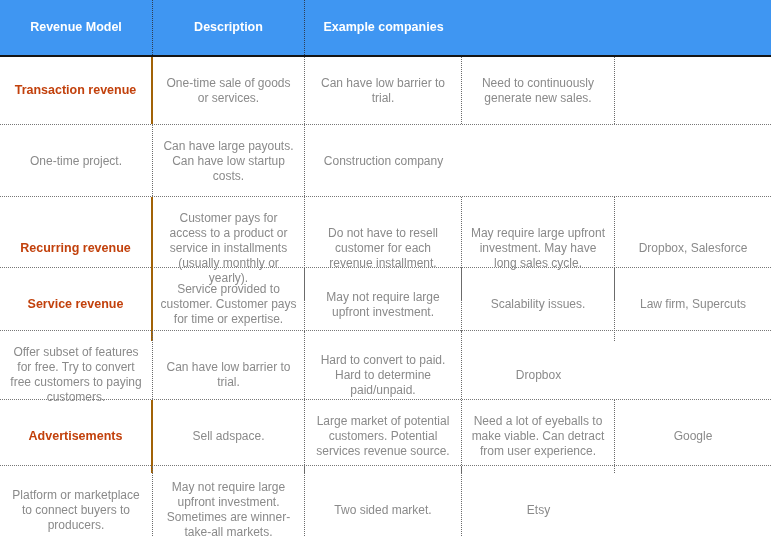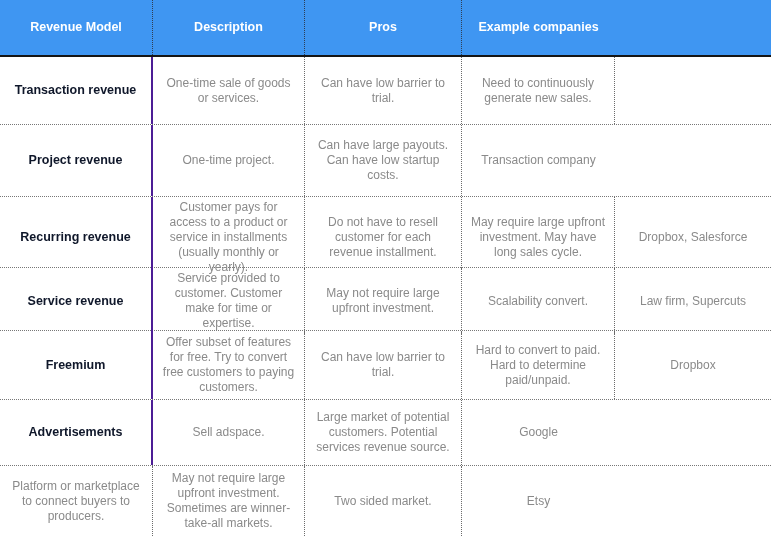--- a/index.html
+++ b/index.html
@@ -9,94 +9,92 @@
     font-family: "Liberation Sans", "DejaVu Sans", sans-serif;
   }
   .tbl { width: 771px; height: 536px; }
   .row {
     display: grid;
     grid-template-columns: 153px 152px 157px 153px 156px;
     width: 771px;
   }
   .cell {
     display: flex; align-items: center; justify-content: center;
-    text-align: center; padding: 3px 7px;
+    text-align: center; padding: 14px 7px;
     font-size: 12px; line-height: 15px; color: #8a8a8a;
   }
   
   .head { height: 57px; background: #3f96f2; border-bottom: 2px solid #151515; }
   .head .cell {
     color: #ffffff; font-weight: bold; font-size: 12.5px;
   }
   .head .cell:not(:last-child) { border-right: 1px dotted #2e3e55; }
   
   .body-row:not(:last-child) { border-bottom: 1px dotted #777777; }
   .r1 { height: 68px; } .r2 { height: 72px; } .r3 { height: 71px; }
   .r4 { height: 63px; } .r5 { height: 69px; } .r6 { height: 66px; }
   .r7 { height: 70px; }
   .cell-model {
-    font-weight: bold; color: #0f172a; font-size: 12.5px;
-    border-right: 2px solid #4c1d95;
+    font-weight: bold; color: #c2410c; font-size: 12.5px;
+    border-right: 2px solid #a16207;
   }
   .v-dot { border-right: 1px dotted #6b6b6b; }
 </style>
 </head>
 <body>
 
 <div class="tbl">
 
   <div class="row head">
     <div class="cell">Revenue Model</div>
     <div class="cell">Description</div>
-    <div class="cell">Pros</div>
     <div class="cell">Example companies</div>
   </div>
 
   <div class="row body-row r1">
     <div class="cell cell-model">Transaction revenue</div>
     <div class="cell v-dot">One-time sale of goods or services.</div>
     <div class="cell v-dot">Can have low barrier to trial.</div>
     <div class="cell v-dot">Need to continuously generate new sales.</div>
   </div>
 
   <div class="row body-row r2">
-    <div class="cell cell-model">Project revenue</div>
     <div class="cell v-dot">One-time project.</div>
     <div class="cell v-dot">Can have large payouts. Can have low startup costs.</div>
-    <div class="cell">Transaction company</div>
+    <div class="cell">Construction company</div>
   </div>
 
   <div class="row body-row r3">
     <div class="cell cell-model">Recurring revenue</div>
     <div class="cell v-dot">Customer pays for access to a product or service in installments (usually monthly or yearly).</div>
     <div class="cell v-dot">Do not have to resell customer for each revenue installment.</div>
     <div class="cell v-dot">May require large upfront investment. May have long sales cycle.</div>
     <div class="cell">Dropbox, Salesforce</div>
   </div>
 
   <div class="row body-row r4">
     <div class="cell cell-model">Service revenue</div>
-    <div class="cell v-dot">Service provided to customer. Customer make for time or expertise.</div>
+    <div class="cell v-dot">Service provided to customer. Customer pays for time or expertise.</div>
     <div class="cell v-dot">May not require large upfront investment.</div>
-    <div class="cell v-dot">Scalability convert.</div>
+    <div class="cell v-dot">Scalability issues.</div>
     <div class="cell">Law firm, Supercuts</div>
   </div>
 
   <div class="row body-row r5">
-    <div class="cell cell-model">Freemium</div>
     <div class="cell v-dot">Offer subset of features for free. Try to convert free customers to paying customers.</div>
     <div class="cell v-dot">Can have low barrier to trial.</div>
     <div class="cell v-dot">Hard to convert to paid. Hard to determine paid/unpaid.</div>
     <div class="cell">Dropbox</div>
   </div>
 
   <div class="row body-row r6">
     <div class="cell cell-model">Advertisements</div>
     <div class="cell v-dot">Sell adspace.</div>
     <div class="cell v-dot">Large market of potential customers. Potential services revenue source.</div>
+    <div class="cell v-dot">Need a lot of eyeballs to make viable. Can detract from user experience.</div>
     <div class="cell">Google</div>
   </div>
 
   <div class="row body-row r7">
     <div class="cell v-dot">Platform or marketplace to connect buyers to producers.</div>
     <div class="cell v-dot">May not require large upfront investment. Sometimes are winner-take-all markets.</div>
     <div class="cell v-dot">Two sided market.</div>
     <div class="cell">Etsy</div>
   </div>
 

